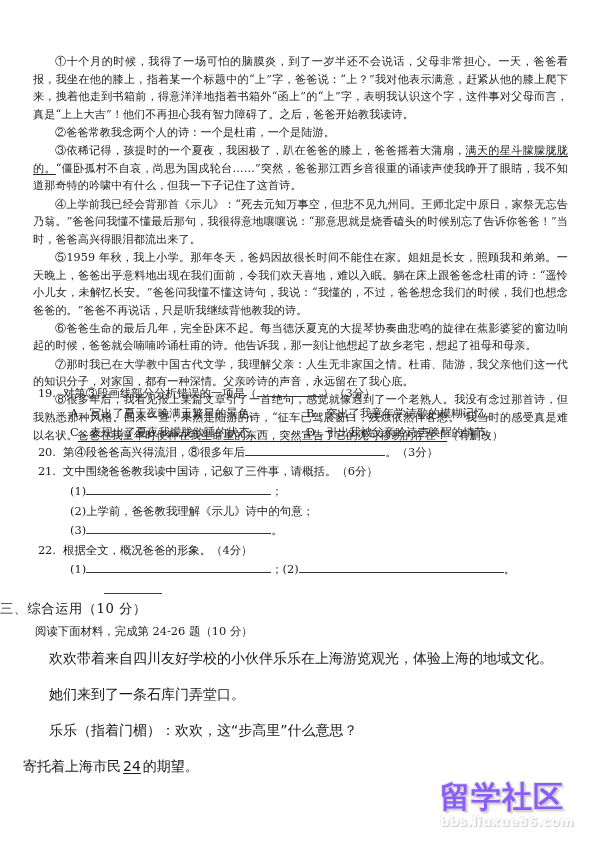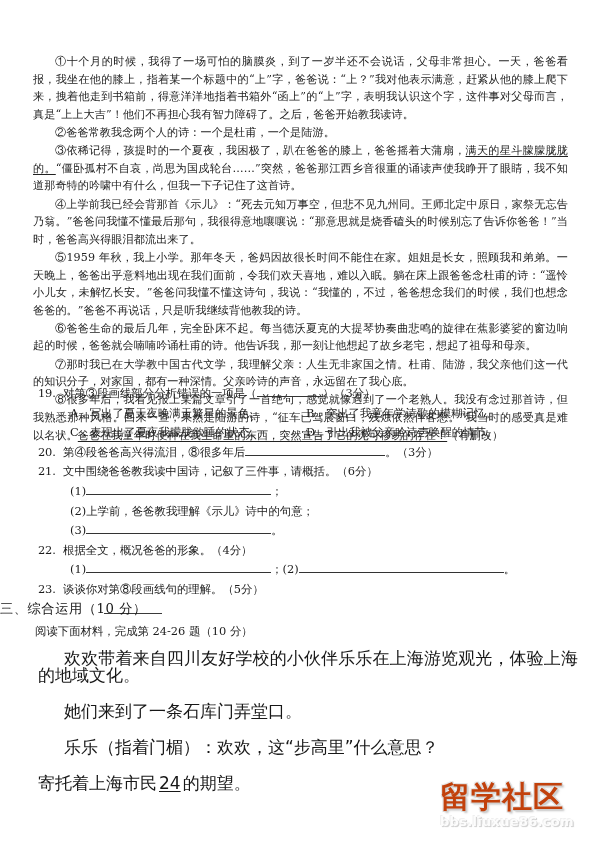--- a/index.html
+++ b/index.html
@@ -106,25 +106,25 @@
     position: absolute;
     left: 35px;
     top: 624px;
     font-size: 11.4px;
     color: #1b1b1b;
   }
 
   
   .dialogue {
     position: absolute;
-    left: 38px;
+    left: 23px;
     top: 650px;
     width: 540px;
     font-family: "DejaVu Sans", "Liberation Sans", sans-serif;
-    font-size: 17px;
+    font-size: 14px;
     line-height: 17px;
     color: #171717;
   }
   .d-line {
     margin: 0 0 19px 0;
     text-indent: 26px;
     text-align: justify;
     text-justify: inter-ideograph;
   }
   .d-line.tail {
@@ -145,21 +145,21 @@
     width: 150px;
     height: 60px;
     user-select: none;
     pointer-events: none;
   }
   .wm-main {
     font-family: "DejaVu Sans", "Liberation Sans", sans-serif;
     font-size: 30px;
     font-weight: bold;
     letter-spacing: 1px;
-    color: #c2410c;
+    color: #8b5cf6;
     text-shadow:
        1px  1px 0 #cfcfcf,
       -1px -1px 0 #e8e8e8,
        1px -1px 0 #ddd,
       -1px  1px 0 #ddd,
        2px  2px 2px rgba(150,150,150,0.55);
     line-height: 34px;
   }
   .wm-sub {
     font-family: "DejaVu Sans", "Liberation Sans", sans-serif;
@@ -217,24 +217,20 @@
     <div class="sub-row"><span>(1)</span><span class="blank b-lg"></span><span>；</span></div>
     <div class="sub-row"><span>(2)</span><span>上学前，爸爸教我理解《示儿》诗中的句意；</span></div>
     <div class="sub-row"><span>(3)</span><span class="blank b-lg"></span><span>。</span></div>
 
     <div class="q-row">
       <span class="q-num">22.</span>
       <span class="q-text">根据全文，概况爸爸的形象。（4分）</span>
     </div>
     <div class="sub-row"><span>(1)</span><span class="blank b-lg"></span><span>；</span><span>(2)</span><span class="blank b-xl"></span><span>。</span></div>
 
-    <div class="q-row">
-      <span class="q-num">23.</span>
-      <span class="q-text">谈谈你对第⑧段画线句的理解。（5分）</span>
-    </div>
     <div class="ans-line"></div>
   </div>
 
   <div class="sec-heading">三、综合运用（10 分）</div>
   <div class="sec-instr">阅读下面材料，完成第 24-26 题（10 分）</div>
 
   <div class="dialogue">
     <p class="d-line">欢欢带着来自四川友好学校的小伙伴乐乐在上海游览观光，体验上海的地域文化。</p>
     <p class="d-line">她们来到了一条石库门弄堂口。</p>
     <p class="d-line">乐乐（指着门楣）：欢欢，这“步高里”什么意思？</p>

